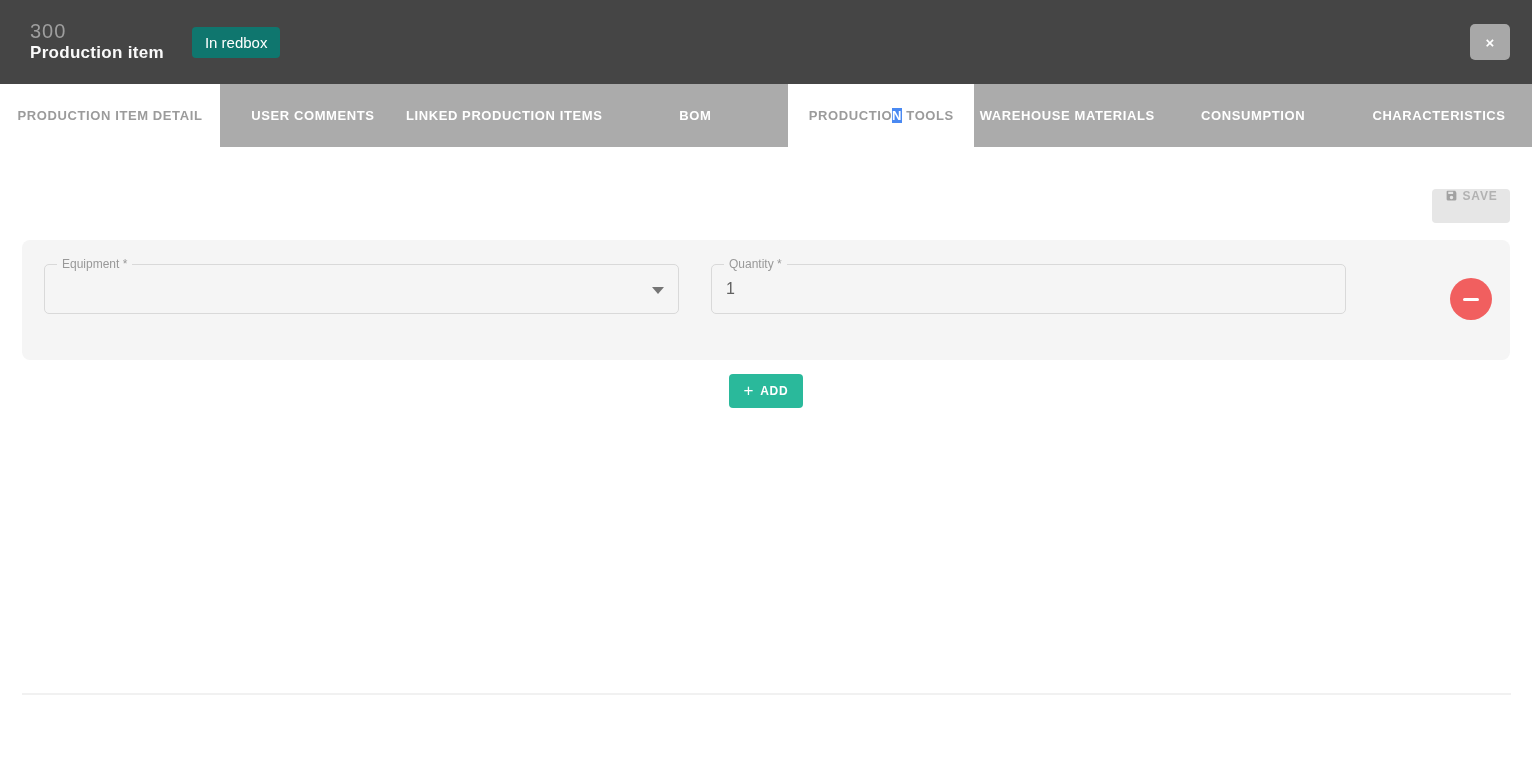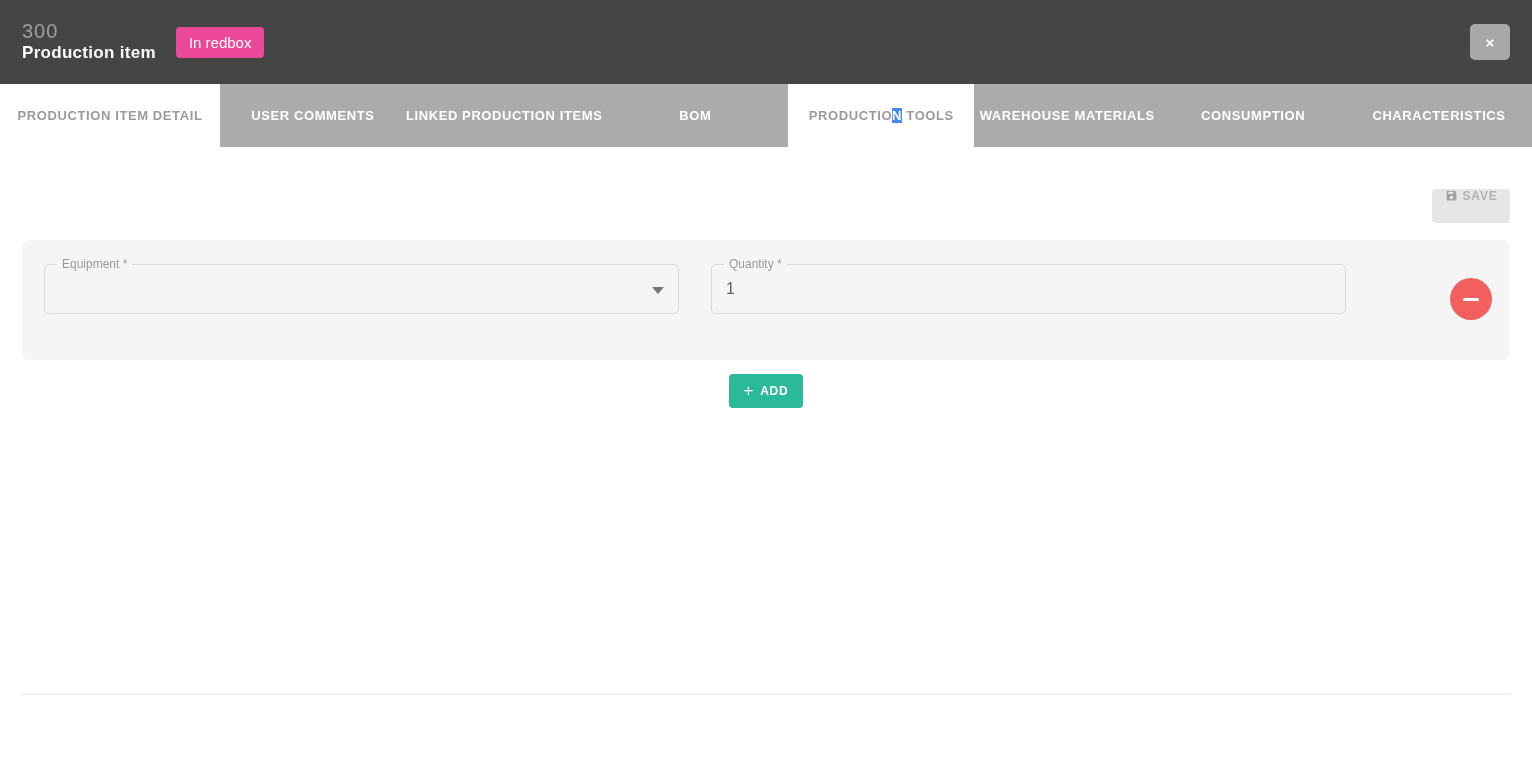--- a/index.html
+++ b/index.html
@@ -12,26 +12,26 @@
   }
 
   
   .header {
     height: 84px;
     background: #454545;
     display: flex;
     align-items: center;
     padding: 0 22px;
   }
-  .title-block { display: flex; flex-direction: column; justify-content: center; min-width: 108px; }
+  .title-block { display: flex; flex-direction: column; justify-content: center; min-width: 108px; margin-left: 8px; }
   .item-code { color: #9e9e9e; font-size: 20px; letter-spacing: 1px; line-height: 1.1; }
   .page-title { color: #fafafa; font-size: 17px; font-weight: 700; letter-spacing: 0.3px; line-height: 1.3; }
   .status-badge {
-    margin-left: 20px;
-    background: #ec4899;
+    margin-left: 28px;
+    background: #0f766e;
     color: #ffffff;
     font-size: 15px;
     padding: 8px 13px;
     border-radius: 4px;
     line-height: 1;
   }
   .close-btn {
     margin-left: auto;
     width: 40px; height: 36px;
     background: #a8a8a8;

